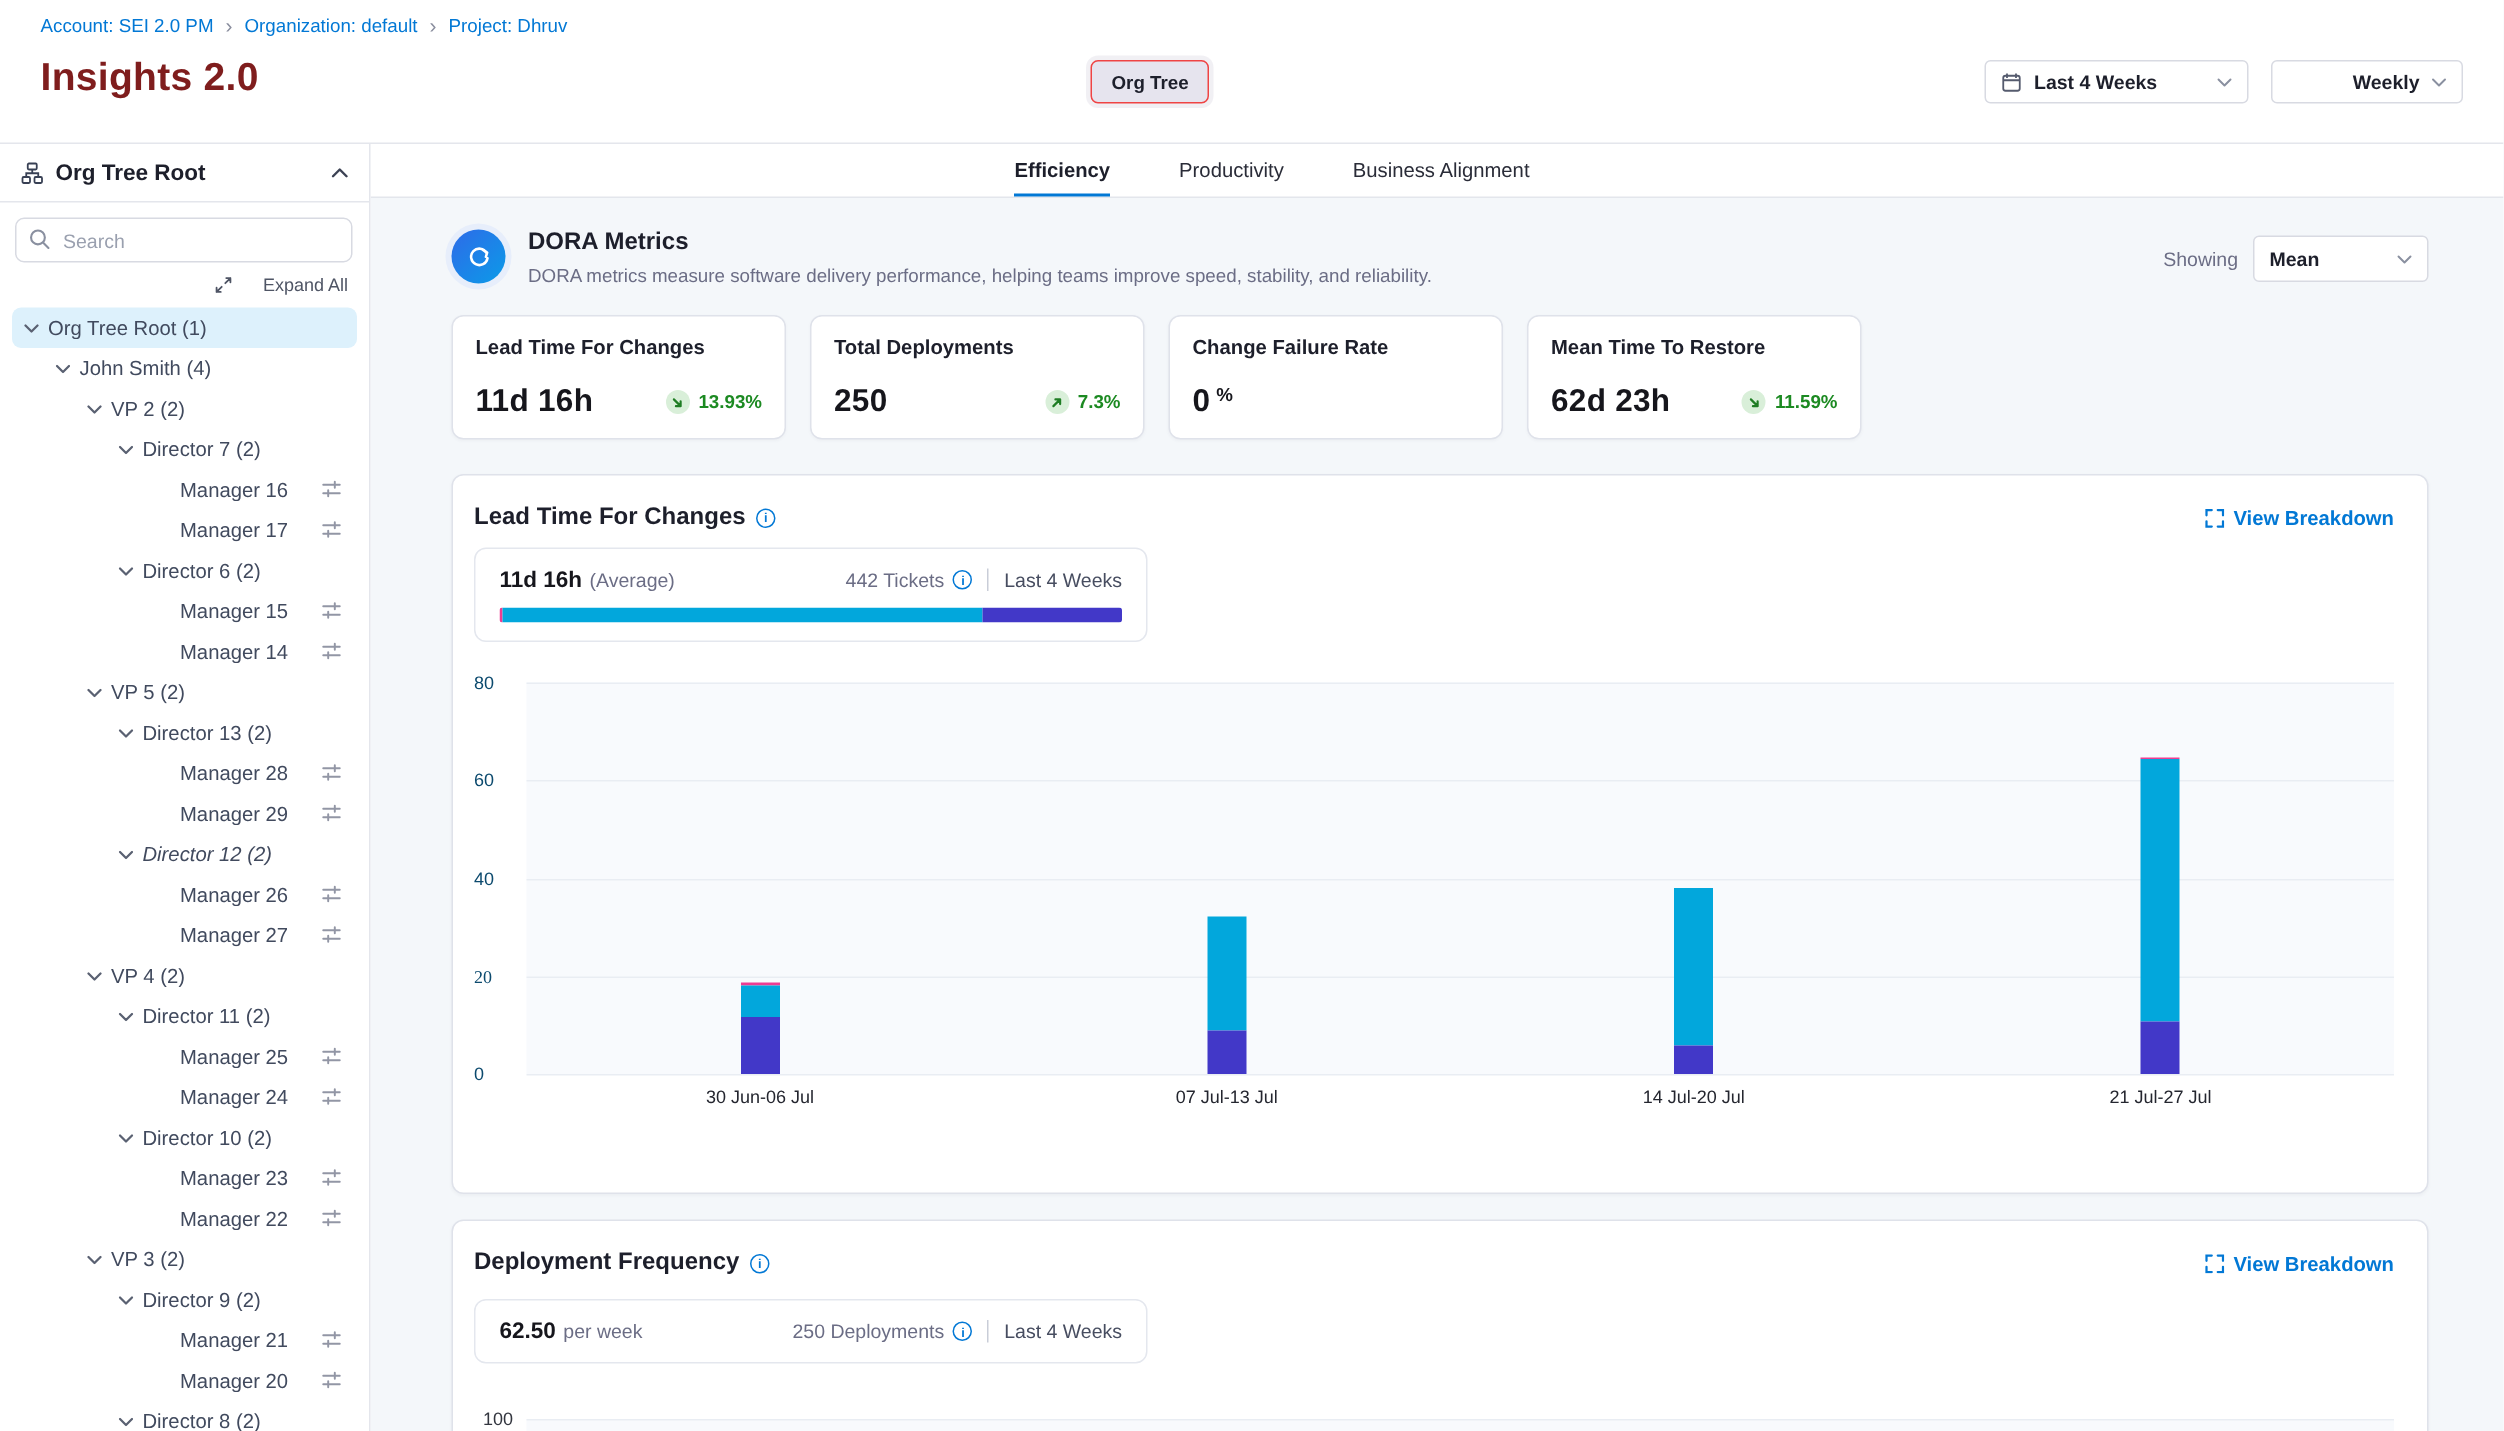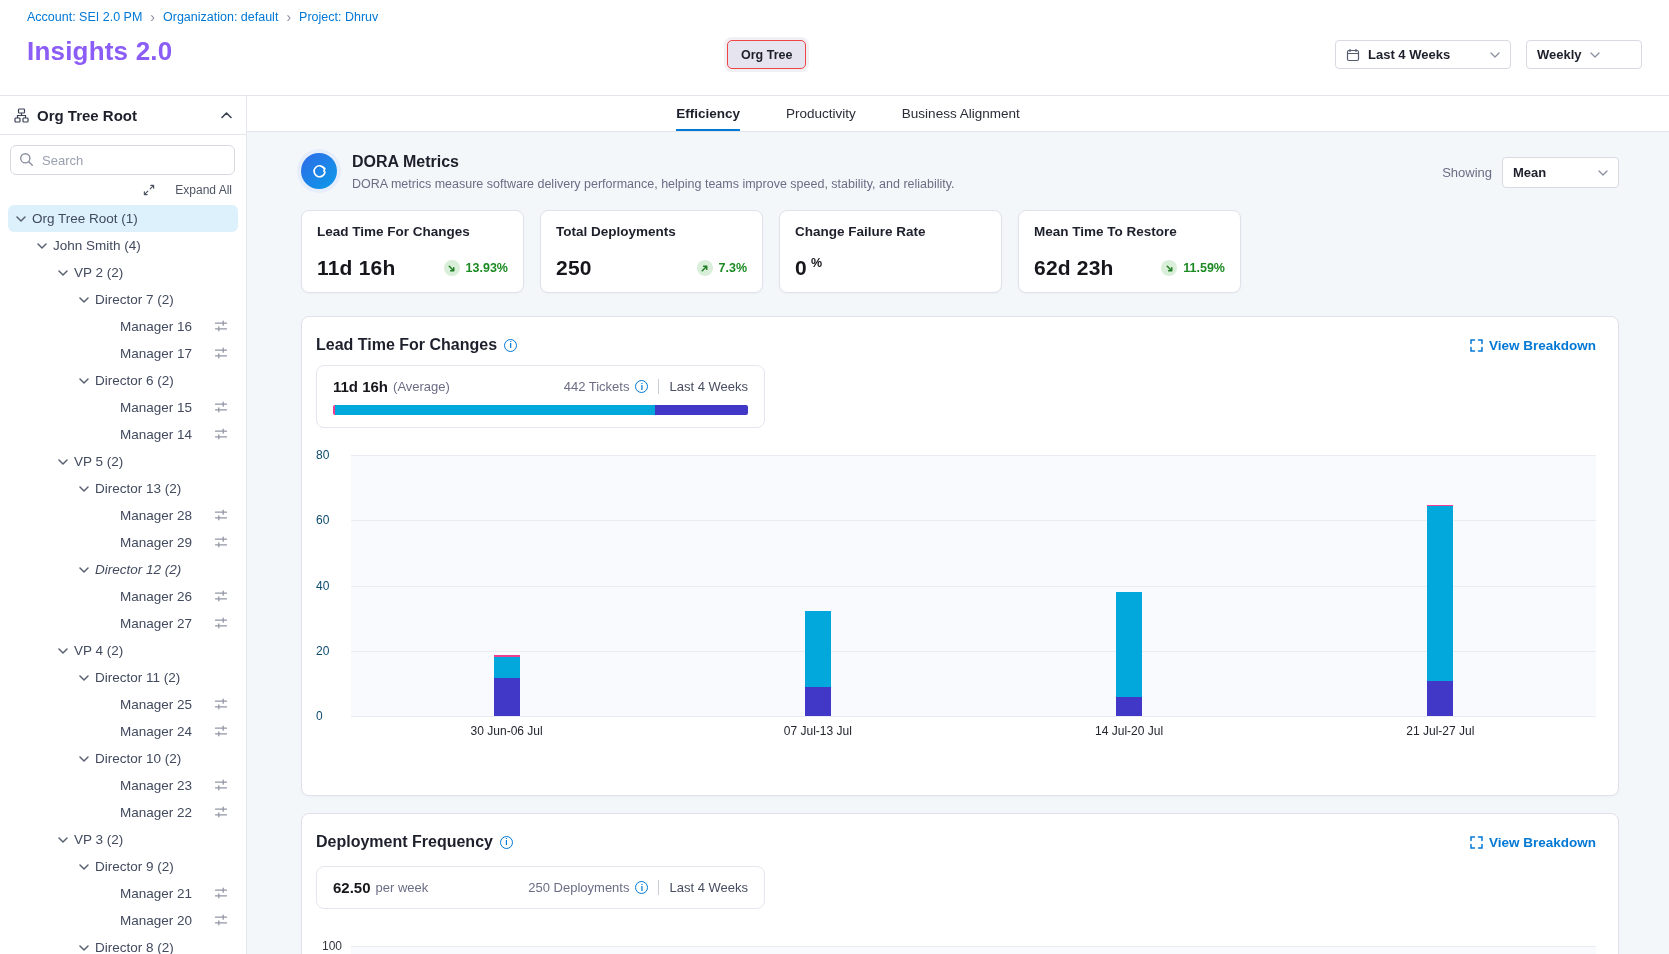--- a/index.html
+++ b/index.html
@@ -4,32 +4,32 @@
 <style>
   * { margin:0; padding:0; box-sizing:border-box; }
   html,body { width:1669px; height:954px; overflow:hidden; }
   body { font-family:"Liberation Sans","DejaVu Sans",sans-serif; background:#fff; position:relative; color:#1d1f2b; }
 
   
   .topbar { position:absolute; top:0; left:0; right:0; height:95px; background:#fff;padding-left:38px; }
   .breadcrumb { position:absolute; top:10px; left:27px; font-size:12.5px; display:flex; align-items:center; }
   .crumb { color:#0278d5; cursor:pointer; }
   .crumb-sep { color:#8a8e9e; margin:0 8px; font-size:14px; line-height:1; }
-  .page-title { position:absolute; top:36px; left:27px; font-size:26px; font-weight:800; letter-spacing:.2px; color:#8b5cf6; }
+  .page-title { position:absolute; top:36px; left:27px; font-size:26px; font-weight:800; letter-spacing:.2px; color:#7f1d1d; }
   .orgtree-btn { position:absolute; left:727px; top:40px; height:29px; padding:0 13px; font-size:12.5px; font-weight:600;
     color:#1d1f2b; background:#e6e4ee; border:1px solid #ef4444; border-radius:5px;
     box-shadow:0 0 0 3px rgba(176,170,195,.18); display:flex; align-items:center; cursor:pointer; }
   .top-controls { position:absolute; right:27px; top:40px; display:flex; gap:15px; }
   .select-box { height:29px; background:#fff; border:1px solid #d8dae2; border-radius:4px; display:flex; align-items:center;
     padding:0 10px; font-size:13px; font-weight:600; color:#1d1f2b; gap:8px; cursor:pointer; }
   .select-box .chev { color:#8a90a0; display:flex; }
   .select-box .cal { color:#555b6e; display:flex; }
   .select-range { width:176px; }
   .select-range .chev { margin-left:auto; }
-  .select-weekly { width:116px; justify-content:flex-start; }
+  .select-weekly { width:128px; justify-content:flex-end; }
 
   
   .workspace { position:absolute; top:95px; left:0; right:0; bottom:0; border-top:1px solid #e4e6ec; display:flex; }
 
   
   .sidebar { width:247px; min-width:247px; background:#fff; border-right:1px solid #e4e6ec; overflow:hidden; position:relative; }
   .sb-header { height:39px; border-bottom:1px solid #e4e6ec; display:flex; align-items:center; padding:0 14px; gap:8px; }
   .sb-header .sb-title { font-size:15px; font-weight:700; color:#1d1f2b; flex:1; }
   .sb-header .collapse { color:#3c4254; display:flex; cursor:pointer; }
   .sb-search { position:relative; margin:10px 11px 0 10px; }
@@ -539,21 +539,21 @@
               <span class="mini-seg" style="width: 77%; background: rgb(2, 167, 220);"></span>
               <span class="mini-seg" style="width: 22.5%; background: rgb(66, 56, 200);"></span>
             </div>
         </div>
 
         <div class="chart">
           <div class="ylabels">
               <div class="ylabel" style="top: 0px;">80</div>
               <div class="ylabel" style="top: 65.25px;">60</div>
               <div class="ylabel" style="top: 130.5px;">40</div>
-              <div class="ylabel" style="top: 195.75px;">20</div>
+              <div class="ylabel" style="top: 195.75px; font-family: Liberation Serif, serif;">20</div>
               <div class="ylabel" style="top: 261px;">0</div>
             </div>
           <div class="plot">
               <div class="gridline" style="top: 0px;"></div>
               <div class="gridline" style="top: 65.25px;"></div>
               <div class="gridline" style="top: 130.5px;"></div>
               <div class="gridline" style="top: 195.75px;"></div>
               <div class="gridline" style="top: 261px;"></div>
               <div class="bar" style="left: calc(12.5% - 13px);">
                 <div class="seg" style="height: 37.845px; background: rgb(66, 56, 200);"></div>

